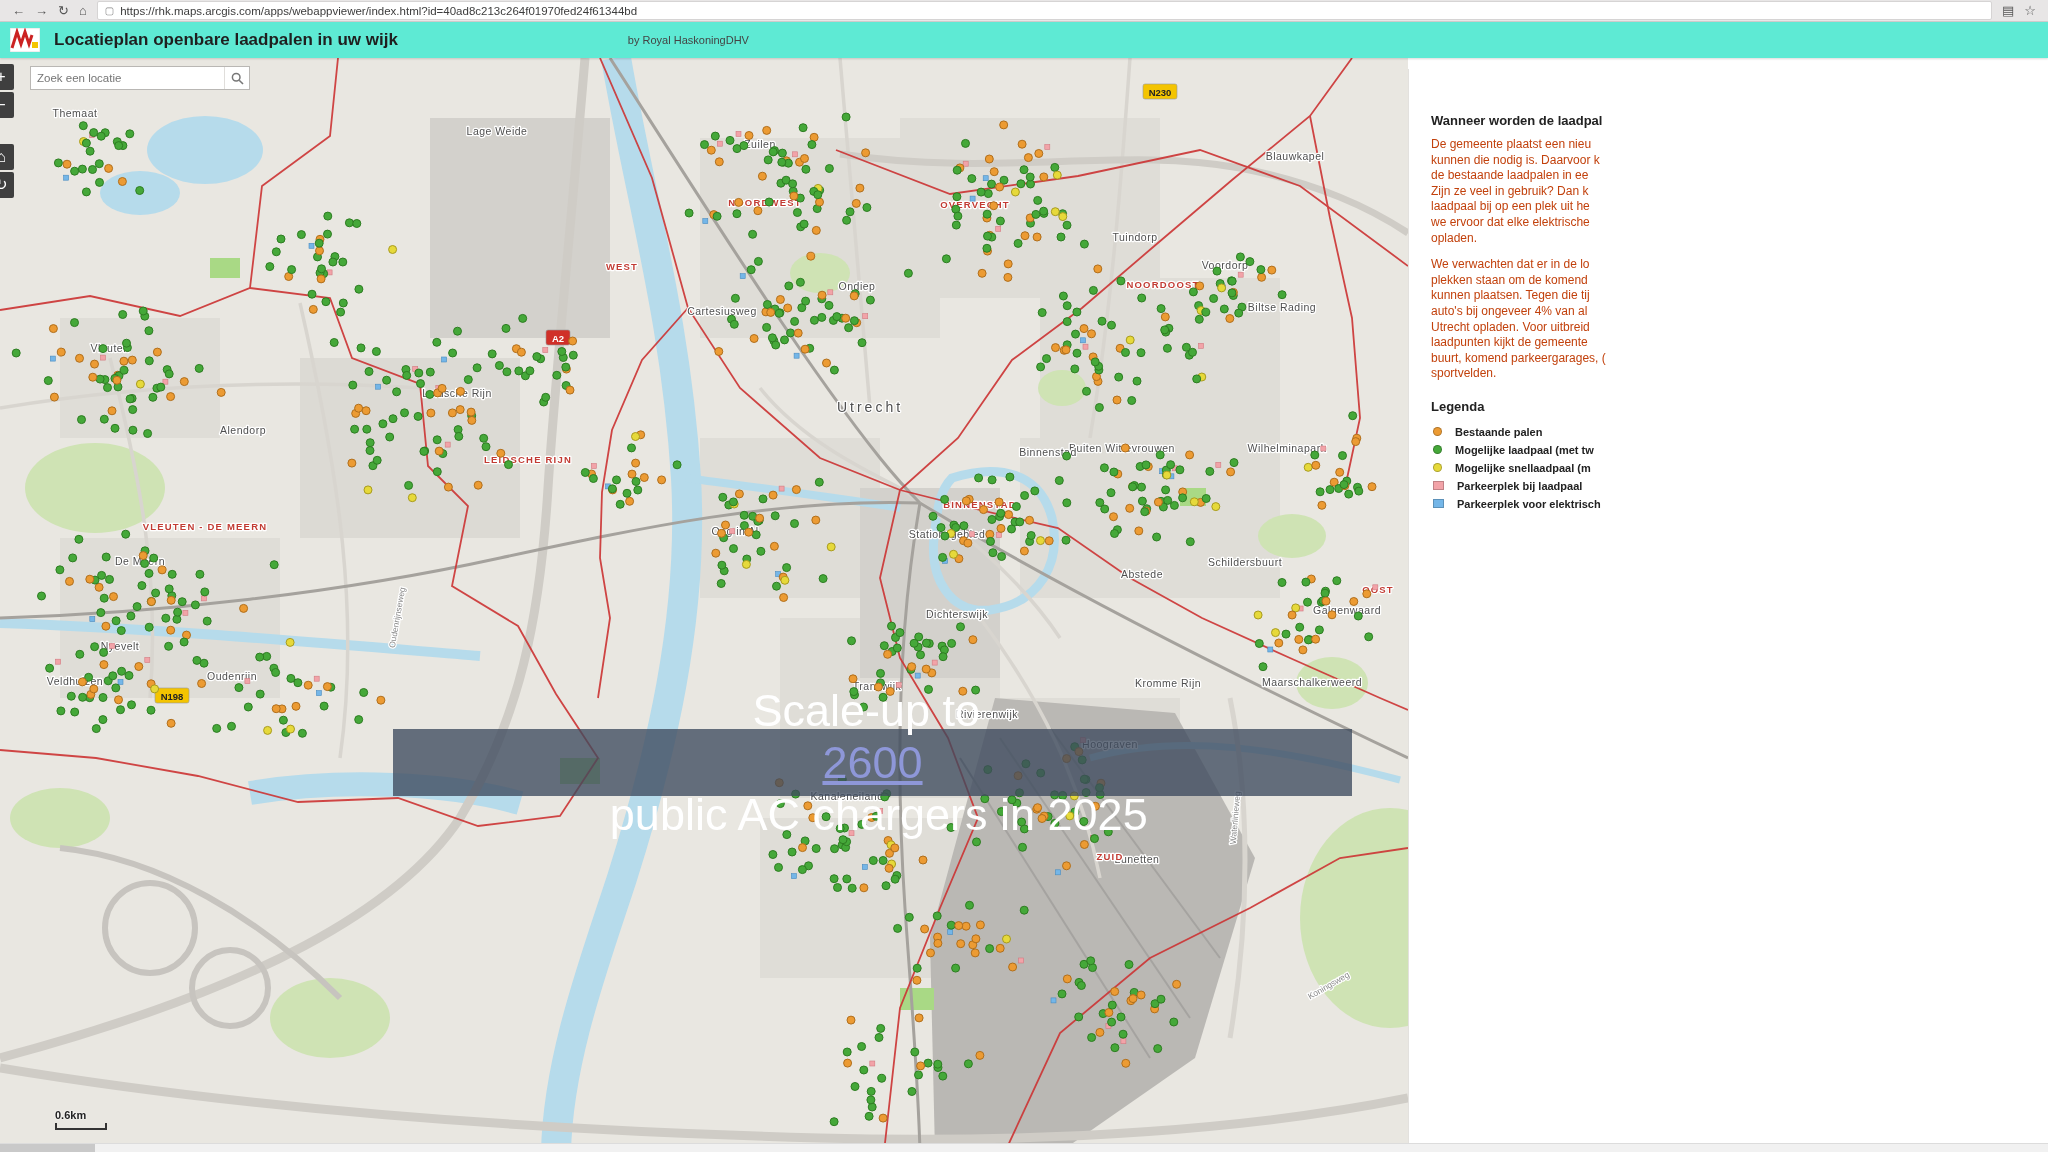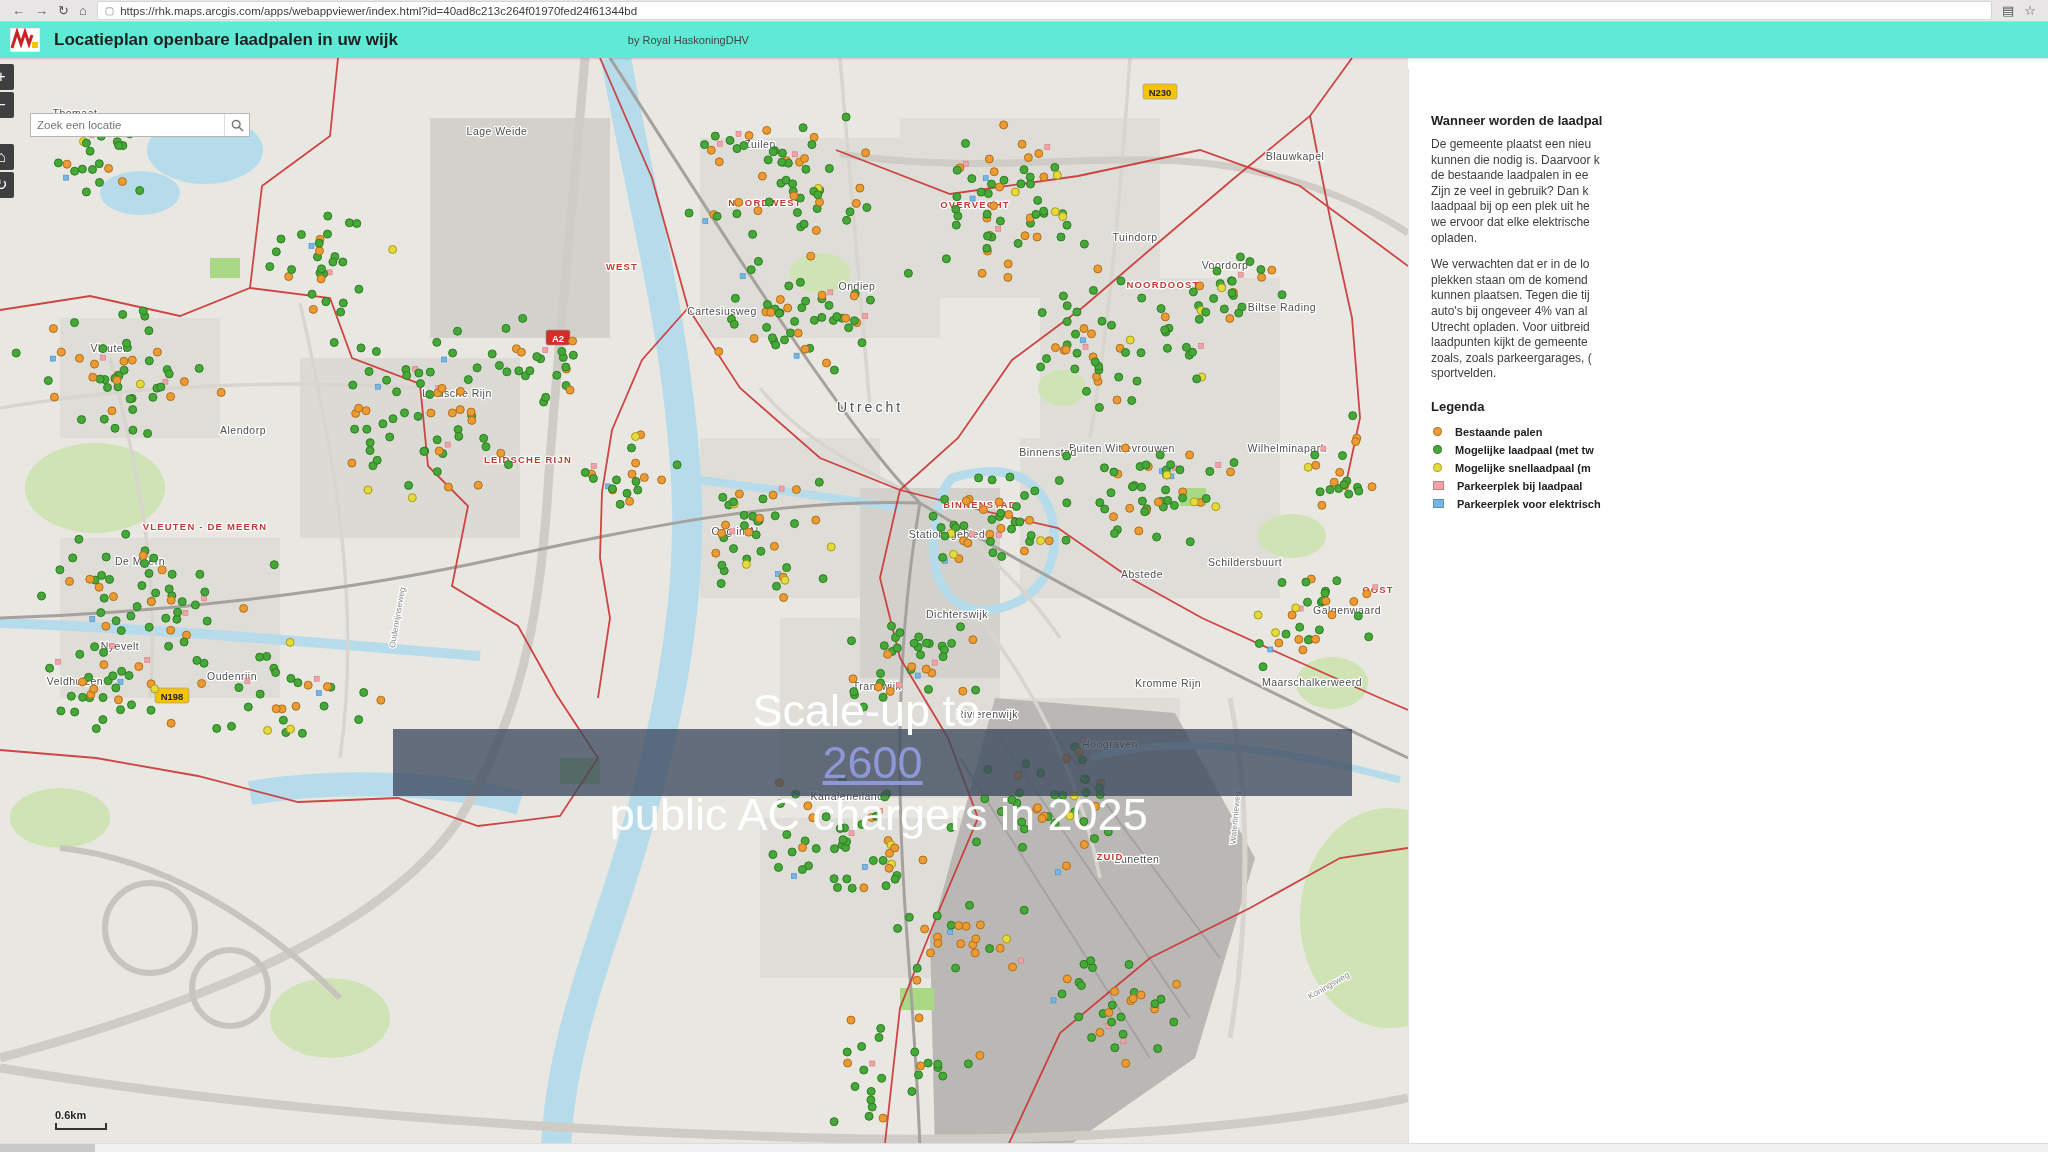--- a/index.html
+++ b/index.html
@@ -28,21 +28,21 @@
   .app-logo{width:30px;height:24px;margin-left:10px;flex:0 0 auto;}
   .app-title{font-size:17px;font-weight:bold;color:#1f1f1f;margin-left:14px;white-space:nowrap;}
   .app-byline{font-size:11px;color:#444;margin-left:230px;white-space:nowrap;}
   
   .map-area{
     position:absolute;top:58px;left:0;width:1408px;height:1094px;background:#e9e7e1;overflow:hidden;
   }
   #map-svg{position:absolute;top:0;left:0;}
   .search-box{
     position:absolute;top:8px;left:30px;width:220px;height:24px;background:#fff;
-    border:1px solid #b9b7b4;box-sizing:border-box;display:flex;align-items:center;z-index:4;margin-top:47px;
+    border:1px solid #b9b7b4;box-sizing:border-box;display:flex;align-items:center;z-index:4;
   }
   .search-box input{
     flex:1;border:none;outline:none;font-size:11.5px;color:#333;padding:0 6px;
     font-family:"Liberation Sans",sans-serif;background:transparent;min-width:0;
   }
   .search-btn{width:24px;height:22px;display:flex;align-items:center;justify-content:center;
     border-left:1px solid #e0dedb;cursor:pointer;flex:0 0 auto;}
   .map-controls{position:absolute;top:6px;left:-12px;z-index:4;}
   .ctrl{
     width:26px;height:26px;background:#3f3f3f;color:#fff;font-size:16px;line-height:26px;
@@ -60,21 +60,21 @@
     display:flex;align-items:center;justify-content:center;white-space:pre;flex-direction:column;
   }
   .caption-link{color:#8e97d8;text-decoration:underline;cursor:pointer;}
   
   .info-panel{
     position:absolute;top:69px;left:1408px;width:640px;height:1094px;background:#fff;
     border-left:1px solid #e3e1de;box-sizing:border-box;padding:44px 0 10px 22px;overflow:hidden;z-index:5;
   }
   .panel-heading{font-size:13px;font-weight:bold;color:#222;margin-bottom:9px;white-space:nowrap;}
   .panel-para{margin-bottom:11px;}
-  .panel-line{font-size:12px;line-height:15.6px;color:#404040;white-space:nowrap;}
+  .panel-line{font-size:12px;line-height:15.6px;color:#c2410c;white-space:nowrap;}
   .legend-title{font-size:13px;font-weight:bold;color:#222;margin-top:17px;margin-bottom:9px;}
   .legend-row{display:flex;align-items:center;height:18px;margin-left:2px;}
   .legend-swatch{flex:0 0 auto;margin-right:13px;}
   .legend-swatch.dot{width:9px;height:9px;border-radius:50%;border:1px solid rgba(0,0,0,.25);box-sizing:border-box;}
   .legend-swatch.square{width:11px;height:9px;border:1px solid rgba(0,0,0,.2);box-sizing:border-box;}
   .legend-label{font-size:11px;font-weight:bold;color:#222;white-space:nowrap;}
   
   .hscrollbar{position:absolute;left:0;bottom:0;width:2048px;height:8px;background:#f1f1f1;border-top:1px solid #dcdcdc;z-index:7;}
   .hthumb{position:absolute;left:0;top:0;width:95px;height:8px;background:#c9c9c9;}
 </style>
@@ -1306,21 +1306,21 @@
       <div class="panel-line">we ervoor dat elke elektrische</div>
       <div class="panel-line">opladen.</div>
     </div>
   <div class="panel-para" id="para-1">
       <div class="panel-line">We verwachten dat er in de lo</div>
       <div class="panel-line">plekken staan om de komend</div>
       <div class="panel-line">kunnen plaatsen. Tegen die tij</div>
       <div class="panel-line">auto's bij ongeveer 4% van al</div>
       <div class="panel-line">Utrecht opladen. Voor uitbreid</div>
       <div class="panel-line">laadpunten kijkt de gemeente</div>
-      <div class="panel-line">zoals, zoals parkeergarages, (</div>
+      <div class="panel-line">buurt, komend parkeergarages, (</div>
       <div class="panel-line">sportvelden.</div>
     </div>
   <div class="legend-title">Legenda</div>
   <div id="legend-items">
       <div class="legend-row">
         <span class="legend-swatch dot" style="background: rgb(236, 155, 51);"></span>
         <span class="legend-label">Bestaande palen</span>
       </div>
       <div class="legend-row">
         <span class="legend-swatch dot" style="background: rgb(69, 168, 57);"></span>

